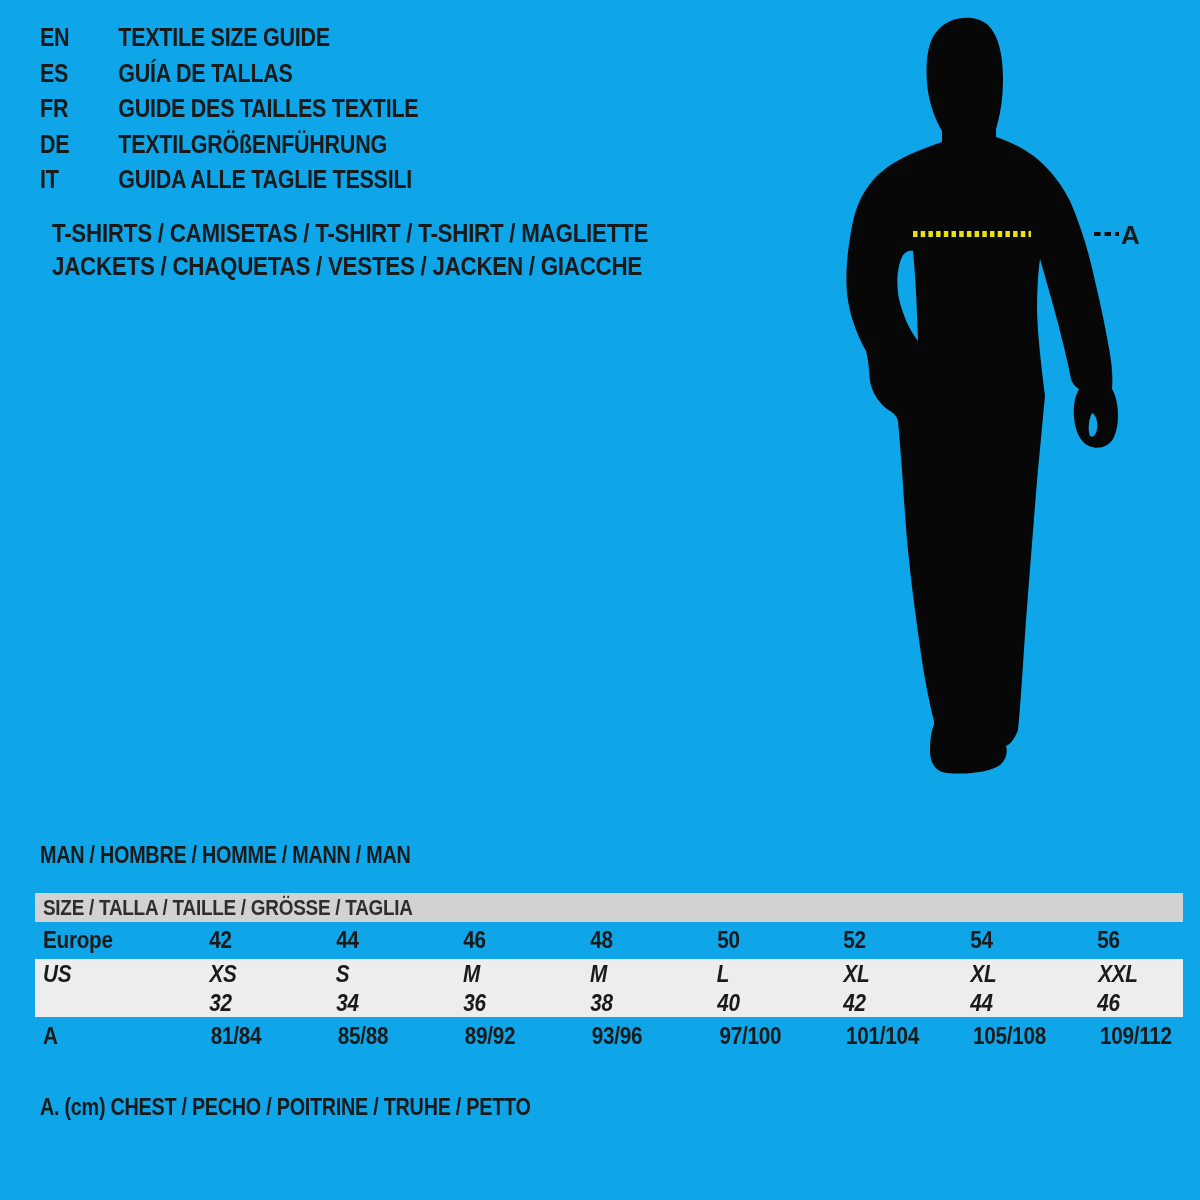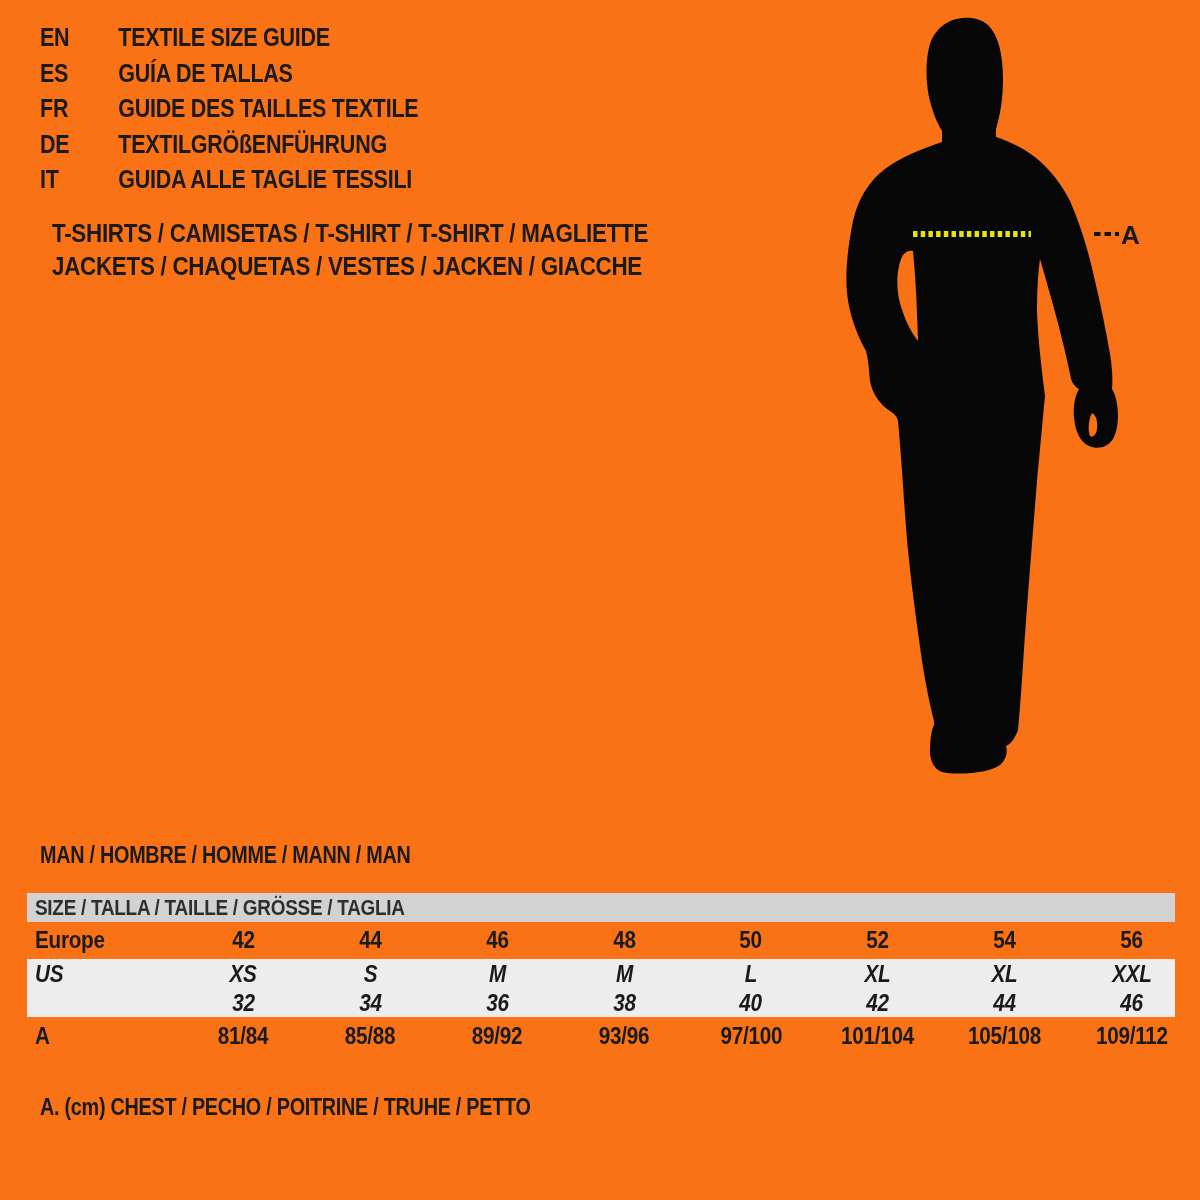--- a/index.html
+++ b/index.html
@@ -1,17 +1,17 @@
 <!DOCTYPE html>
 <html><head>
 <meta charset="utf-8">
 <style>
   html,body{margin:0;padding:0;background:#ffffff;}
   #canvas{
-    position:relative;width:1200px;height:1200px;background:#f97316;overflow:hidden;
+    position:relative;width:1200px;height:1200px;background:#0ea5e9;overflow:hidden;
     font-family:"Liberation Sans","DejaVu Sans",sans-serif;
     font-weight:bold;color:#1a1a1a;
     -webkit-font-smoothing:antialiased;
   }
   .cond{transform:scaleX(0.86);transform-origin:left center;white-space:nowrap;letter-spacing:-0.3px;}
 
   
   #lang-block{position:absolute;left:40px;top:20px;}
   .lang-row{display:flex;height:35.5px;align-items:center;font-size:25px;transform:scaleX(0.86);transform-origin:left center;letter-spacing:-0.3px;}
   .lang-code{width:91px;flex:0 0 91px;}
@@ -22,26 +22,26 @@
   .cat-line{font-size:26px;line-height:32.5px;}
 
   
   #figure-svg{position:absolute;left:0;top:0;width:1200px;height:1200px;}
   #measure-label-a{position:absolute;left:1121px;top:220px;font-size:26px;letter-spacing:0;}
 
   
   #section-title{position:absolute;left:40px;top:842px;font-size:23px;}
 
   
-  #size-table{position:absolute;left:27px;top:893px;width:1148px;}
+  #size-table{position:absolute;left:35px;top:893px;width:1148px;}
   #table-header-bar{height:29px;background:#d2d2d2;display:flex;align-items:center;padding-left:8px;box-sizing:border-box;color:#2e2e2e;font-size:22px;}
   .t-row{display:grid;grid-template-columns:133px repeat(8,1fr);align-items:center;gap:40px;}
   .t-row.shaded{background:#ededed;font-style:italic;}
   .t-row .lbl{padding-left:8px;text-align:left;font-size:23px;letter-spacing:-0.3px;}
-  .t-row .cell{text-align:center;font-size:23px;letter-spacing:-0.3px;}
+  .t-row .cell{font-size:23px;letter-spacing:-0.3px;}
   .cell span,.lbl span{display:inline-block;transform:scaleX(0.9);}
   .lbl span{transform-origin:left center;}
   #row-europe{height:37px;}
   #row-us{height:30px;}
   #row-num{height:28px;}
   #row-a{height:38px;}
 
   
   #footnote{position:absolute;left:40px;top:1094px;font-size:23px;}
 </style>

